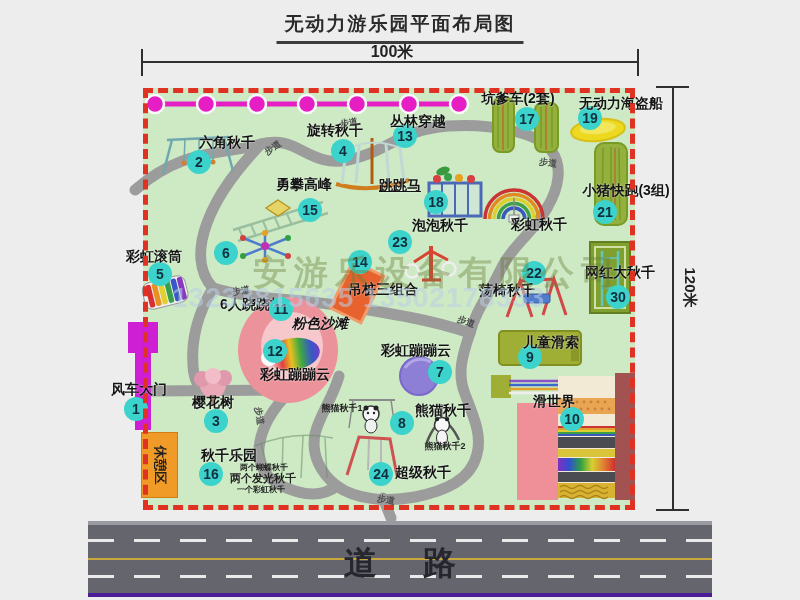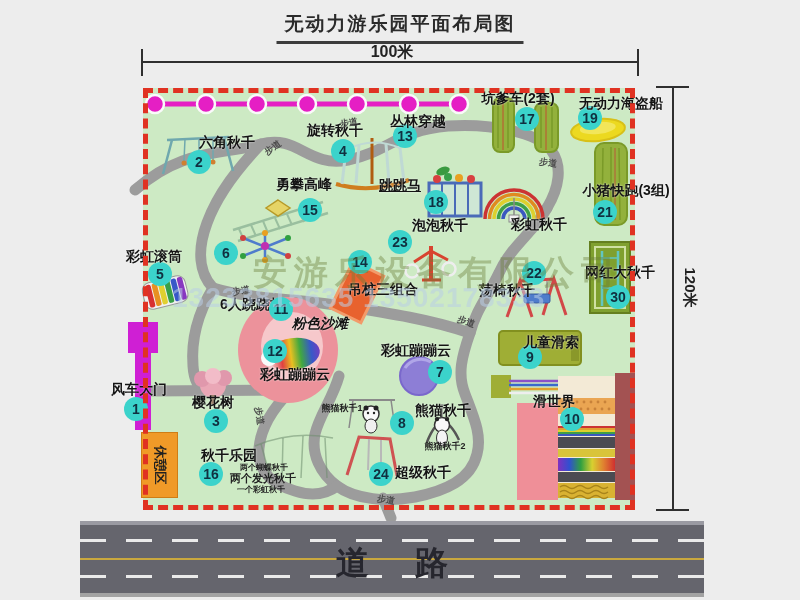--- a/index.html
+++ b/index.html
@@ -48,22 +48,22 @@
   #rest-area span{position:absolute;left:50%;top:50%;transform:translate(-50%,-50%) rotate(90deg);
              font-size:13px;font-weight:bold;color:#202020;white-space:nowrap;}
 
   
   #wm-company{position:absolute;left:253px;top:250px;font-size:34px;font-weight:bold;
               color:rgba(105,125,55,.40);letter-spacing:7px;z-index:6;white-space:nowrap;}
   #wm-phone{position:absolute;left:172px;top:282px;font-size:28px;font-weight:bold;
             color:rgba(186,205,230,.55);letter-spacing:1px;z-index:6;white-space:nowrap;}
 
   
-  #road{position:absolute;left:80px;top:521px;width:624px;height:76px;background:#65656d;
-        border-top:4px solid #9a9aa2;border-bottom:4px solid #a3a3a3;box-sizing:border-box;z-index:2;}
+  #road{position:absolute;left:88px;top:521px;width:624px;height:76px;background:#65656d;
+        border-top:4px solid #9a9aa2;border-bottom:4px solid #4c1d95;box-sizing:border-box;z-index:2;}
   .lane{position:absolute;left:0;width:100%;height:3px;
         background:repeating-linear-gradient(90deg,#eaeaea 0 26px,transparent 26px 46px);}
   #lane-top{top:14px;} #lane-bottom{top:50px;}
   #road-center{position:absolute;left:0;top:33px;width:100%;height:2px;background:#c9a83e;}
   #road-label{position:absolute;left:0;top:16px;width:100%;text-align:center;font-size:33px;
         font-weight:bold;color:#26262e;letter-spacing:46px;text-indent:46px;}
 </style>
 </head>
 <body>
 

